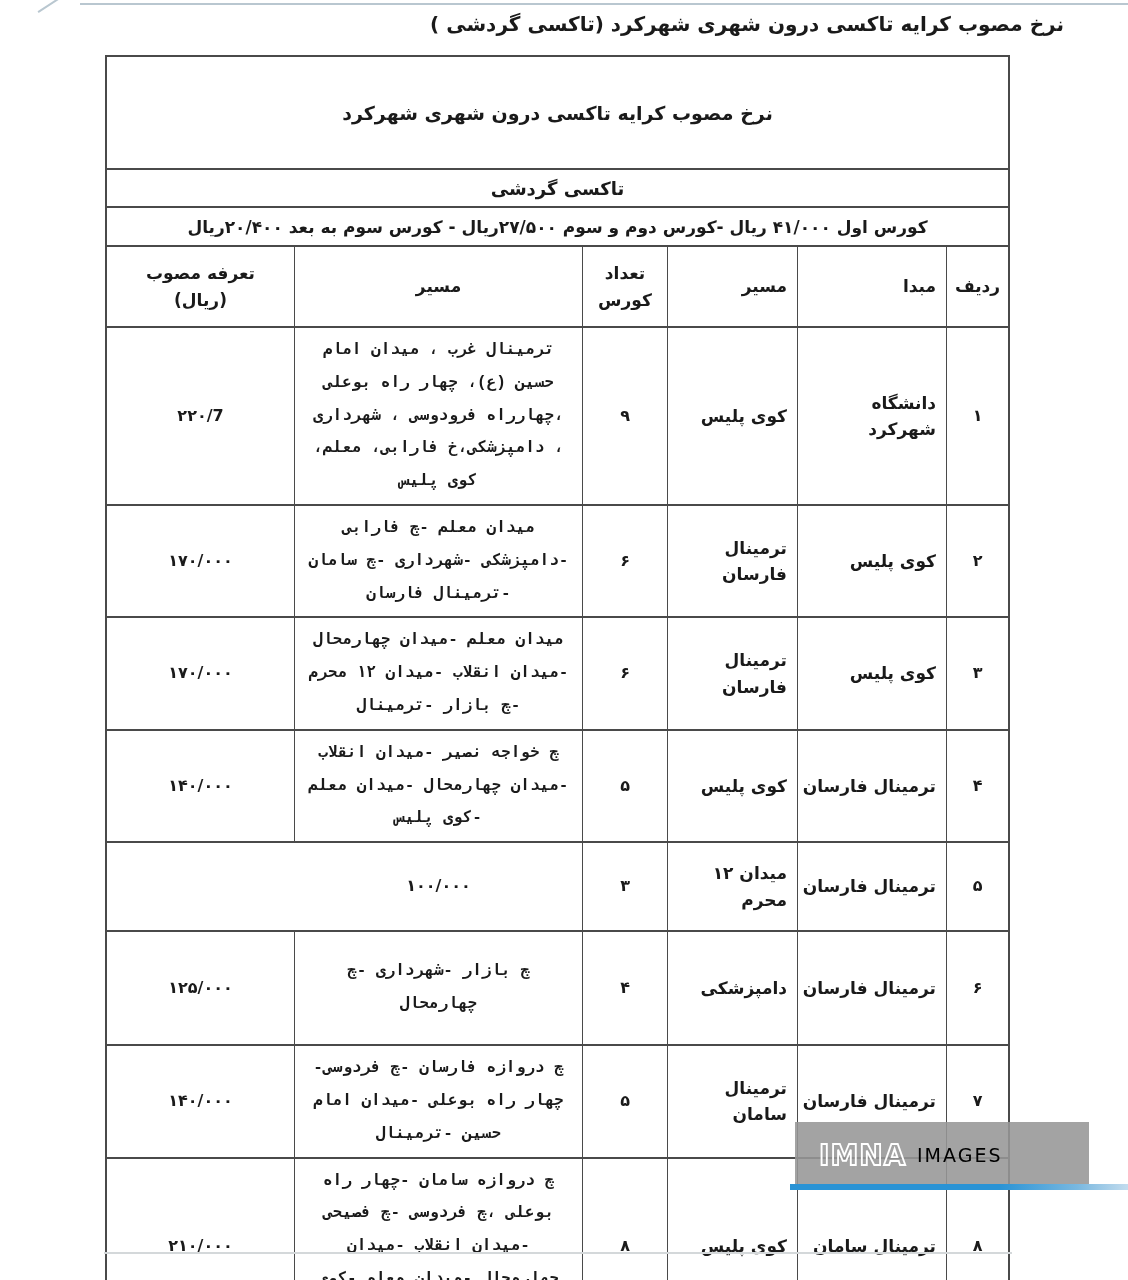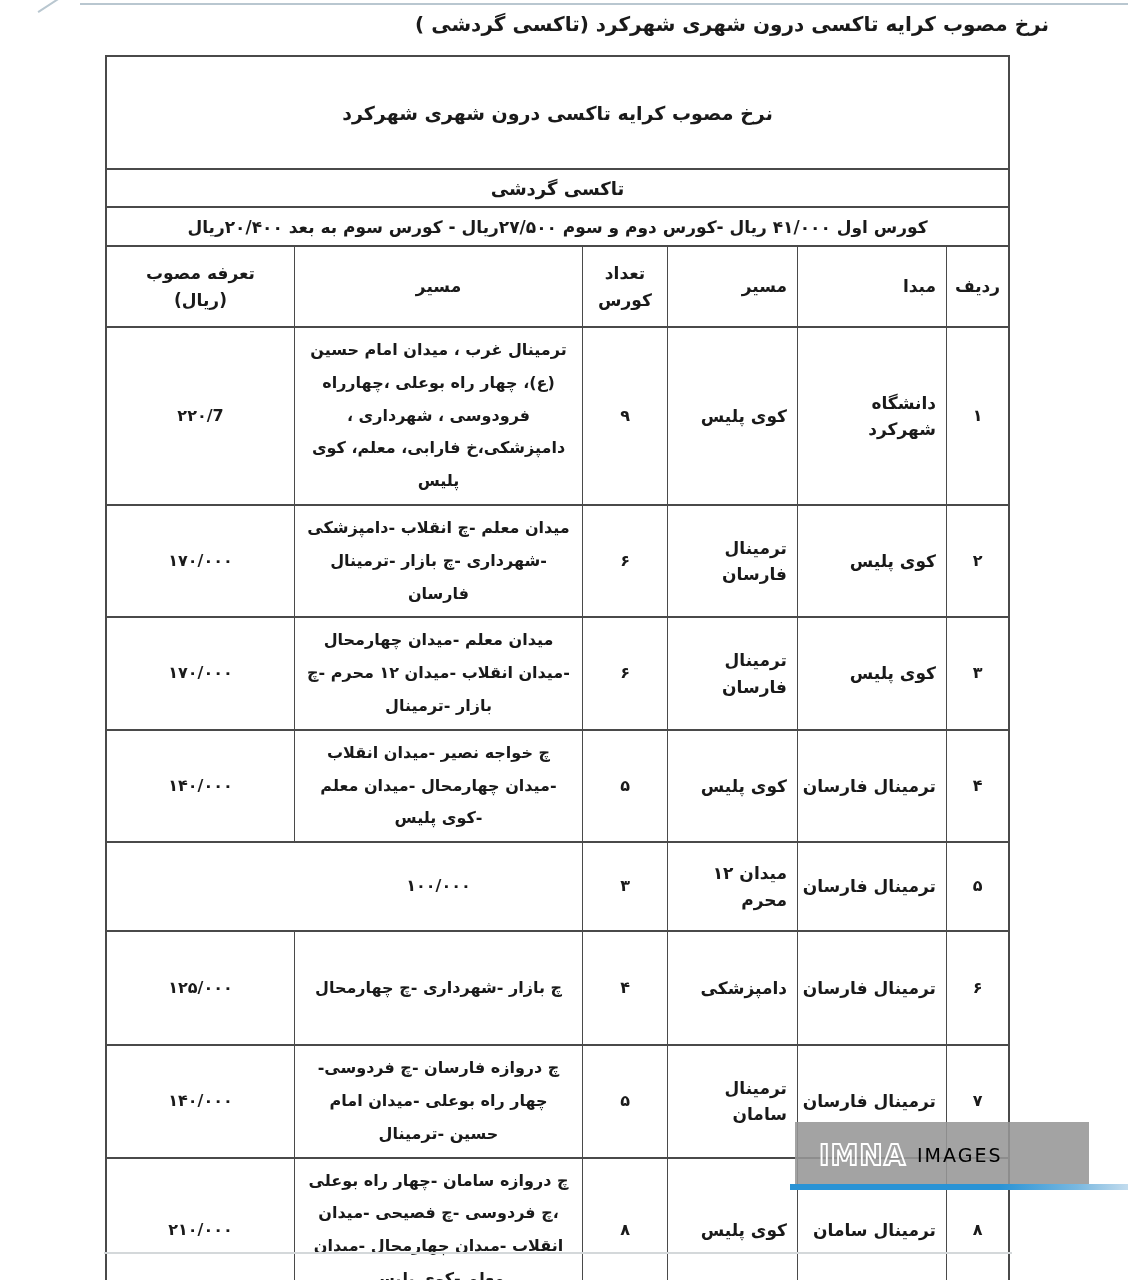--- a/index.html
+++ b/index.html
@@ -5,21 +5,21 @@
   html,body{margin:0;padding:0;}
   body{
     width:1128px;height:1280px;position:relative;background:#ffffff;
     font-family:"DejaVu Sans",sans-serif;color:#1a1a1a;overflow:hidden;
   }
   
   .top-line{position:absolute;left:80px;top:3px;width:1048px;height:2px;background:#b9c7d0;}
   .top-slash{position:absolute;left:36px;top:4px;width:26px;height:2px;background:#b9c7d0;
     transform:rotate(-33deg);}
   
-  .doc-title{position:absolute;top:12px;right:79px;direction:rtl;
+  .doc-title{position:absolute;top:12px;right:64px;direction:rtl;
     font-size:20px;font-weight:700;letter-spacing:0;}
   
   .fare-table{position:absolute;left:105px;top:55px;width:905px;direction:rtl;
     border:2px solid #4a4a4a;box-sizing:border-box;background:#fff;}
   .t-title{min-height:111px;display:flex;align-items:center;justify-content:center;
     font-size:19px;font-weight:700;border-radius:6px;}
   .t-sub{min-height:36px;display:flex;align-items:center;justify-content:center;
     font-size:18px;font-weight:700;border-top:2px solid #4a4a4a;}
   .t-note{min-height:37px;display:flex;align-items:center;justify-content:center;
     font-size:17px;font-weight:700;border-top:2px solid #4a4a4a;}
@@ -27,21 +27,21 @@
     border-top:2px solid #4a4a4a;}
   .cell{display:flex;align-items:center;box-sizing:border-box;
     font-size:17px;font-weight:700;line-height:1.55;}
   .cell:not(:first-child){border-inline-start:1.5px solid #4a4a4a;}
   .c-center{justify-content:center;text-align:center;}
   .c-start{justify-content:flex-start;padding-inline-start:10px;text-align:start;}
   .head-row{min-height:79px;}
   .head-row .cell{white-space:pre-line;text-align:center;justify-content:center;}
   .head-row .c-start{justify-content:flex-start;text-align:start;}
   .route-cell{padding:6px 10px;justify-content:center;text-align:center;
-    font-size:16px;line-height:2.05;}
+    font-size:16px;line-height:2.05;font-family:Liberation Mono, monospace;}
   .num-cell{font-size:16px;letter-spacing:1px;}
   
   .body-row:nth-of-type(1){min-height:106px;}
   .body-row:nth-of-type(2){min-height:80px;}
   .body-row:nth-of-type(3){min-height:102px;}
   .body-row:nth-of-type(4){min-height:92px;}
   .body-row:nth-of-type(5){min-height:87px;}
   .body-row:nth-of-type(6){min-height:112px;}
   .body-row:nth-of-type(7){min-height:100px;}
   .body-row:nth-of-type(8){min-height:107px;}
@@ -86,21 +86,21 @@
     <div class="cell c-start">کوی پلیس</div>
     <div class="cell c-center num-cell">۹</div>
     <div class="cell route-cell">ترمینال غرب ، میدان امام حسین (ع)، چهار راه بوعلی ،چهارراه فرودوسی ، شهرداری ، دامپزشکی،خ فارابی، معلم، کوی پلیس</div>
     <div class="cell c-center num-cell">۲۲۰/7</div>
   </div>
       <div class="grid-row body-row">
     <div class="cell c-center num-cell">۲</div>
     <div class="cell c-start">کوی پلیس</div>
     <div class="cell c-start">ترمینال فارسان</div>
     <div class="cell c-center num-cell">۶</div>
-    <div class="cell route-cell">میدان معلم -چ انقلاب -دامپزشکی -شهرداری -چ بازار  -ترمینال فارسان</div>
+    <div class="cell route-cell">میدان معلم -چ فارابی -دامپزشکی -شهرداری -چ سامان  -ترمینال فارسان</div>
     <div class="cell c-center num-cell">۱۷۰/۰۰۰</div>
   </div>
       <div class="grid-row body-row">
     <div class="cell c-center num-cell">۳</div>
     <div class="cell c-start">کوی پلیس</div>
     <div class="cell c-start">ترمینال فارسان</div>
     <div class="cell c-center num-cell">۶</div>
     <div class="cell route-cell">میدان معلم -میدان چهارمحال -میدان انقلاب -میدان ۱۲ محرم -چ بازار -ترمینال</div>
     <div class="cell c-center num-cell">۱۷۰/۰۰۰</div>
   </div>

